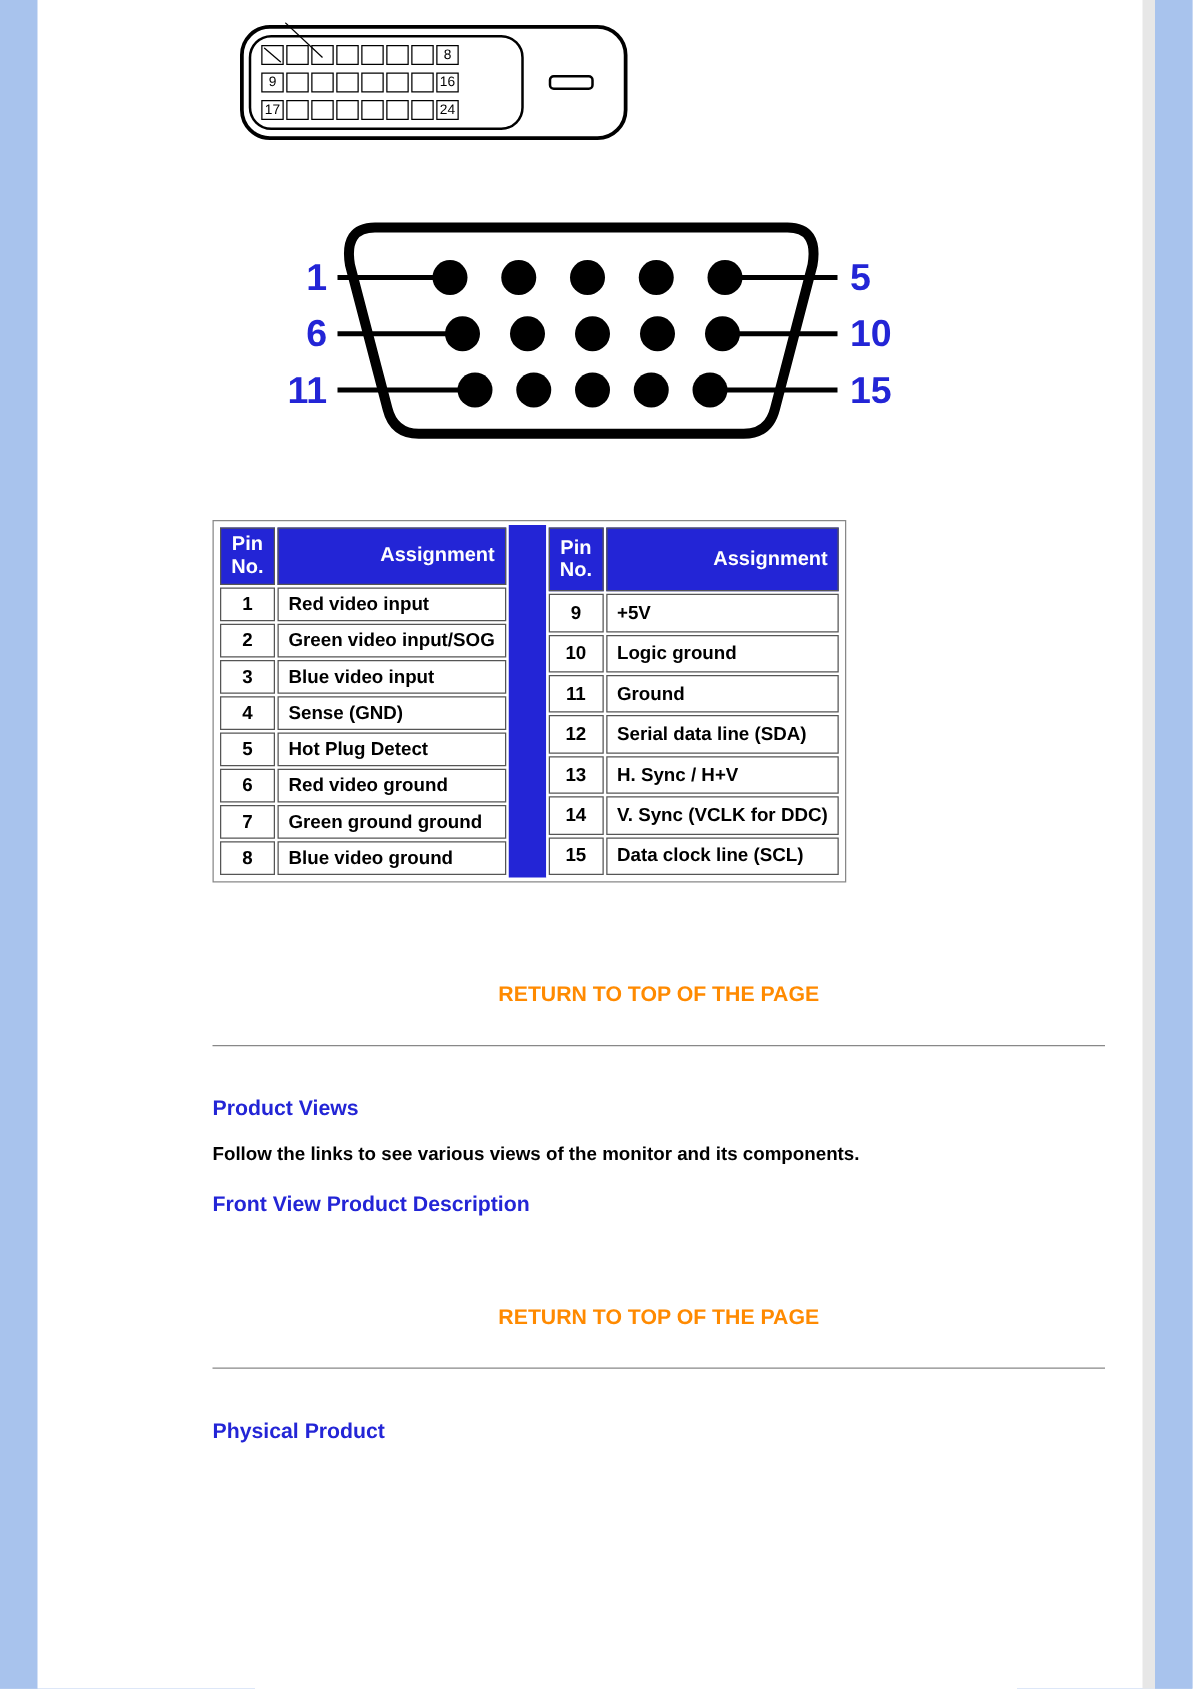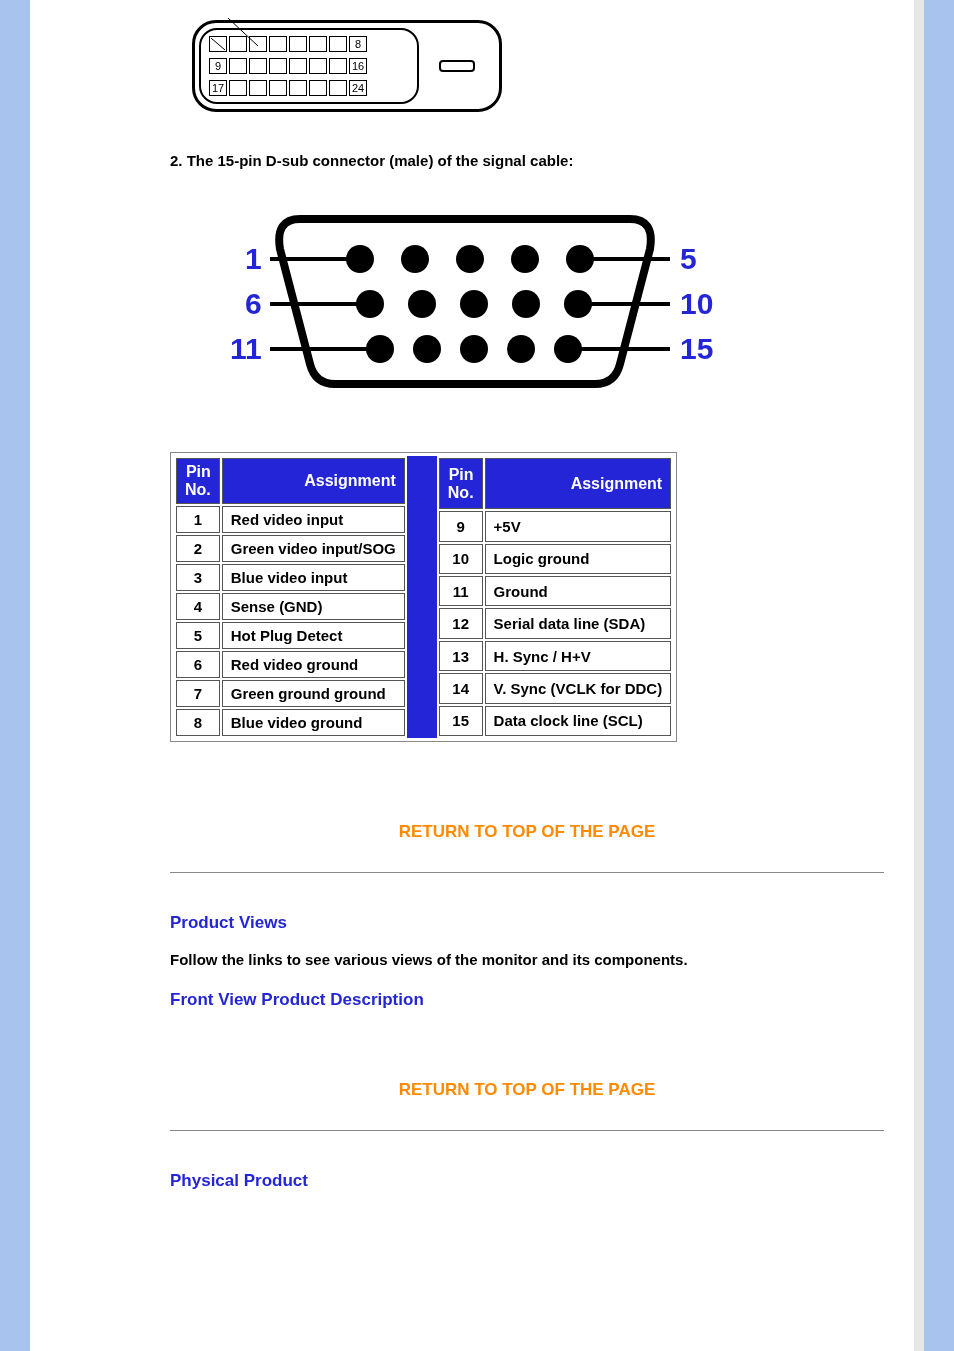--- a/index.html
+++ b/index.html
@@ -147,20 +147,21 @@
   table.pin-table th {
     background: #2325d6;
     color: #fff;
     text-align: right;
     font-weight: bold;
     padding: 4px 8px;
     border: 1px solid #555;
     font-size: 16px;
   }
   table.pin-table th.pinno {
+    text-align: center;
     width: 40px;
   }
   table.pin-table td {
     border: 1px solid #555;
     padding: 4px 8px;
     font-weight: bold;
     font-size: 15px;
     background: #fff;
   }
   table.pin-table td.num {
@@ -247,21 +248,20 @@
               <div class="pin"></div>
               <div class="pin"></div>
               <div class="pin"></div>
               <div class="pin">24</div>
             </div>
           </div>
           <div class="flat-pin"></div>
         </div>
       </div>
 
-      <div class="subhead">2. The 15-pin D-sub connector (male) of the signal cable:</div>
 
       
       <svg class="dsub-svg" viewBox="0 0 530 200">
 
         <path d="M100 20 L430 20 Q455 20 450 50 L420 165 Q415 185 395 185 L135 185 Q115 185 110 165 L80 50 Q75 20 100 20 Z" fill="#fff" stroke="#000" stroke-width="8"></path>
 
         <circle cx="160" cy="60" r="14" fill="#000"></circle>
         <circle cx="215" cy="60" r="14" fill="#000"></circle>
         <circle cx="270" cy="60" r="14" fill="#000"></circle>
         <circle cx="325" cy="60" r="14" fill="#000"></circle>

